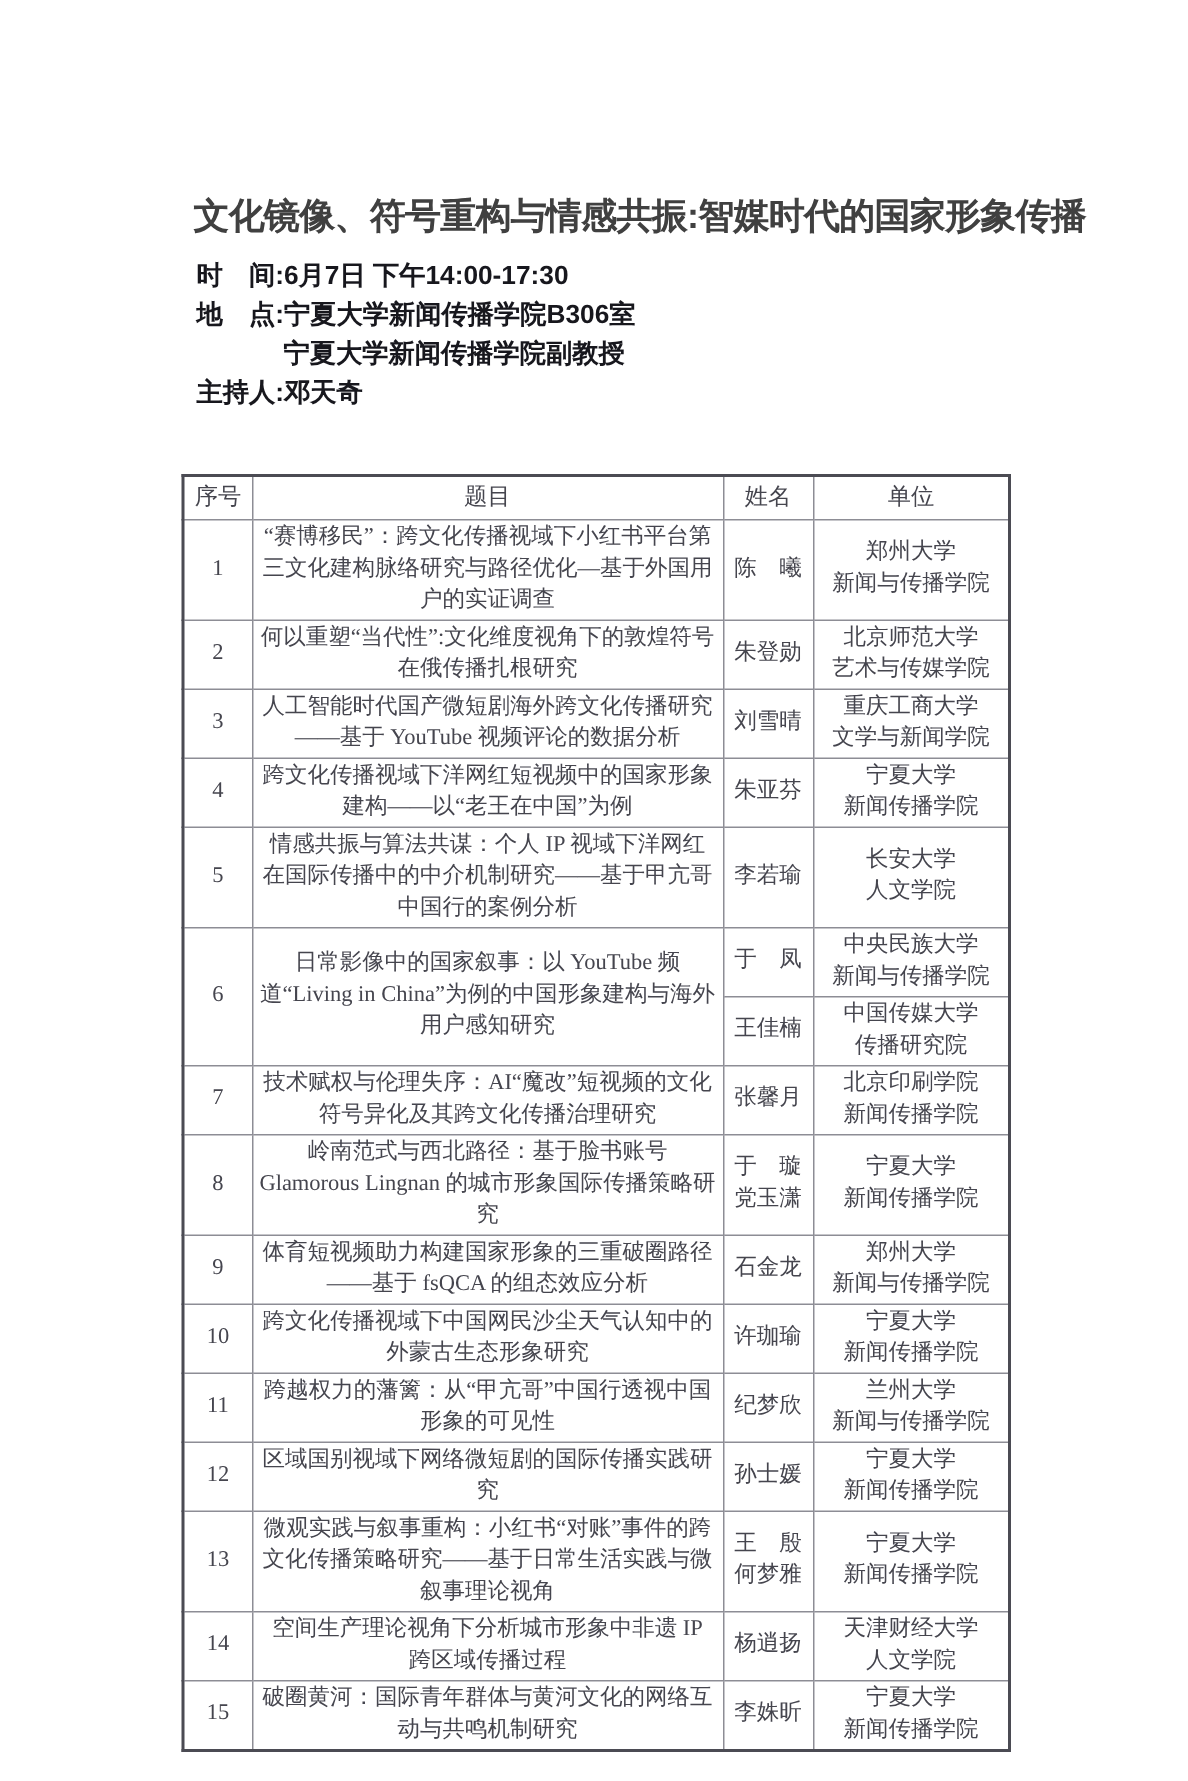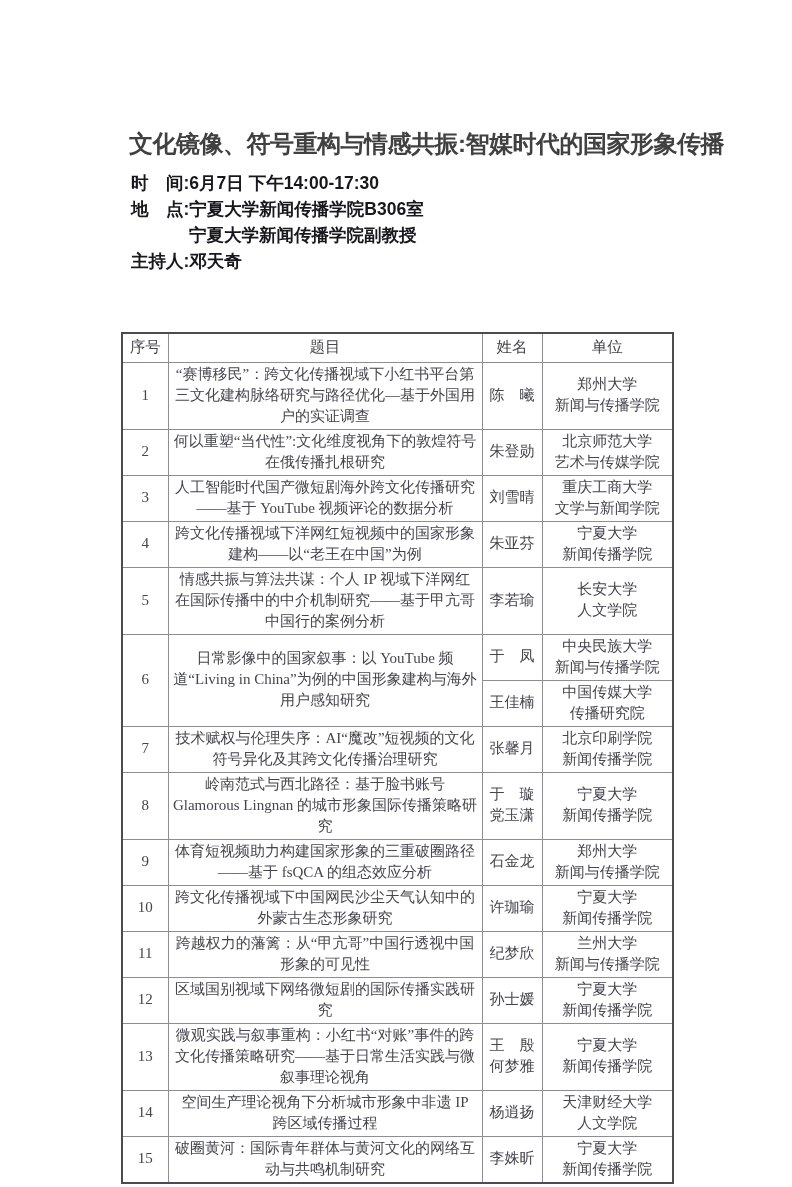--- a/index.html
+++ b/index.html
@@ -51,21 +51,21 @@
     font-size: 17.5px;
     font-weight: bold;
     color: #17171d;
     line-height: 26px;
     margin-left: 16px;
   }
   .meta-line.indent { padding-left: 58px; }
   .tbl-wrap {
     position: absolute;
     left: 121px;
-    top: 332px;
+    top: 316px;
   }
   table.schedule {
     width: 551px;
     border-collapse: collapse;
     table-layout: fixed;
     font-family: "Liberation Serif", serif;
     color: #45454e;
     border: 2px solid #4b4b53;
   }
   table.schedule th, table.schedule td {

